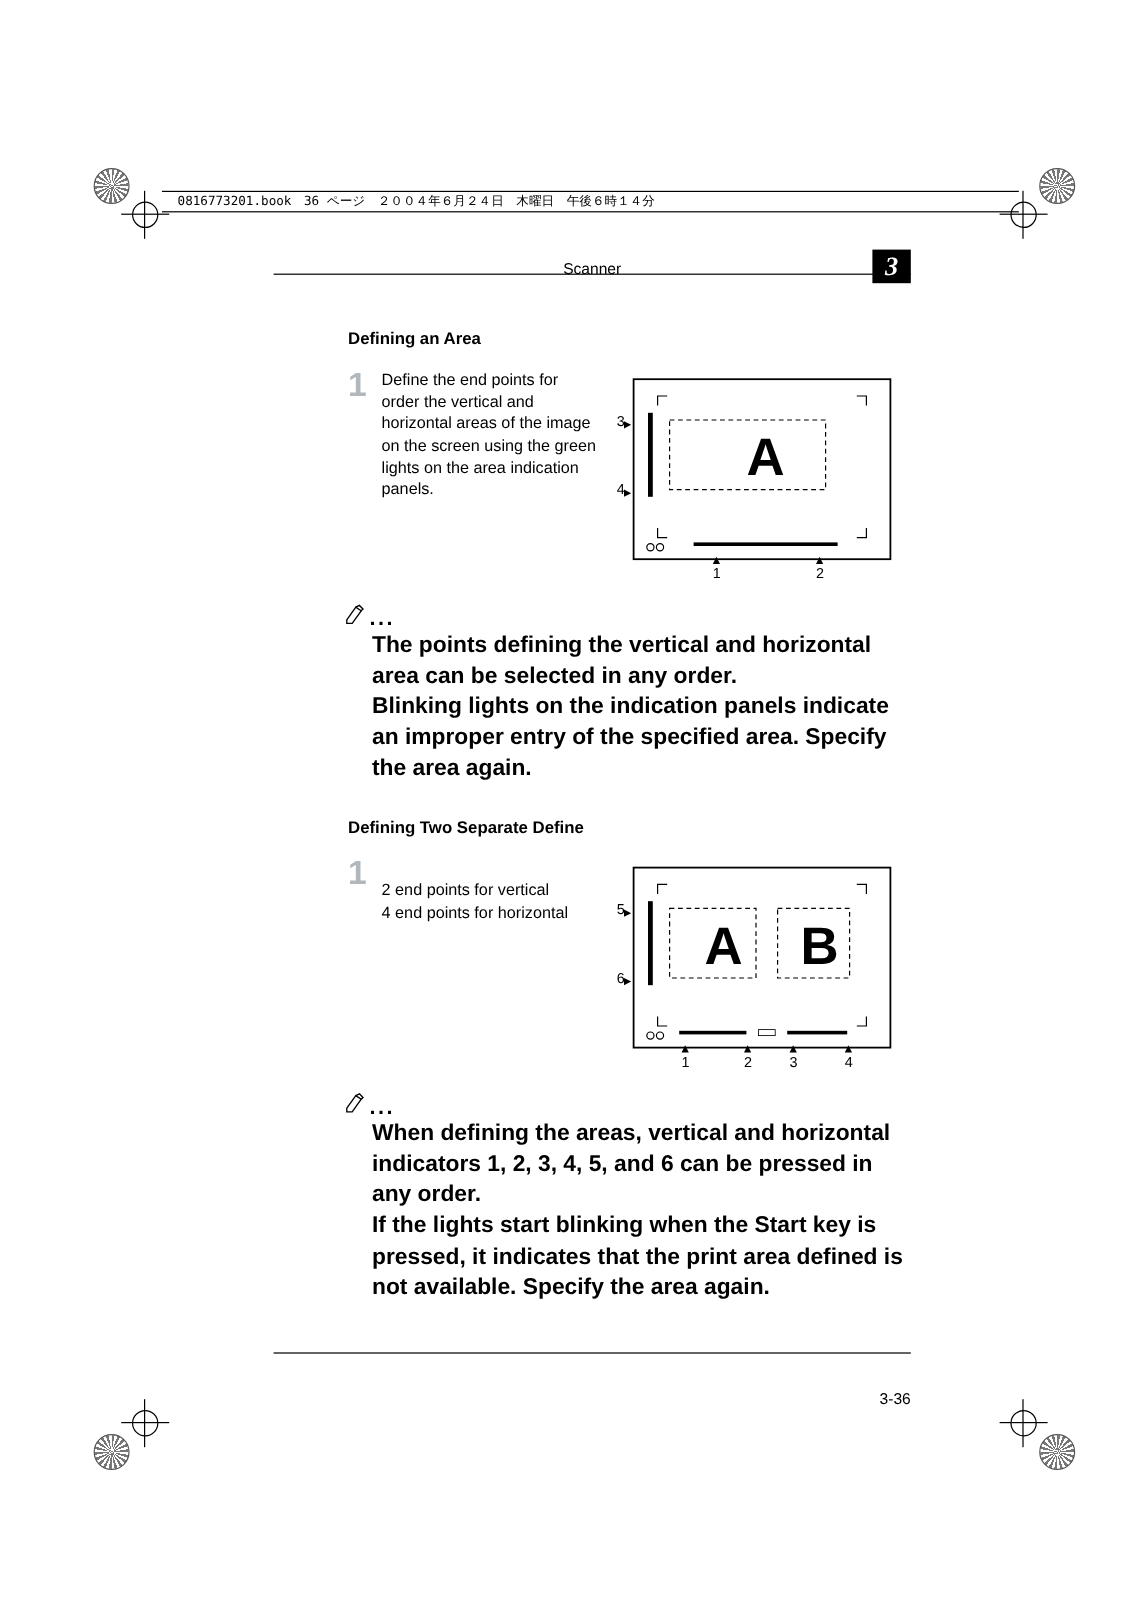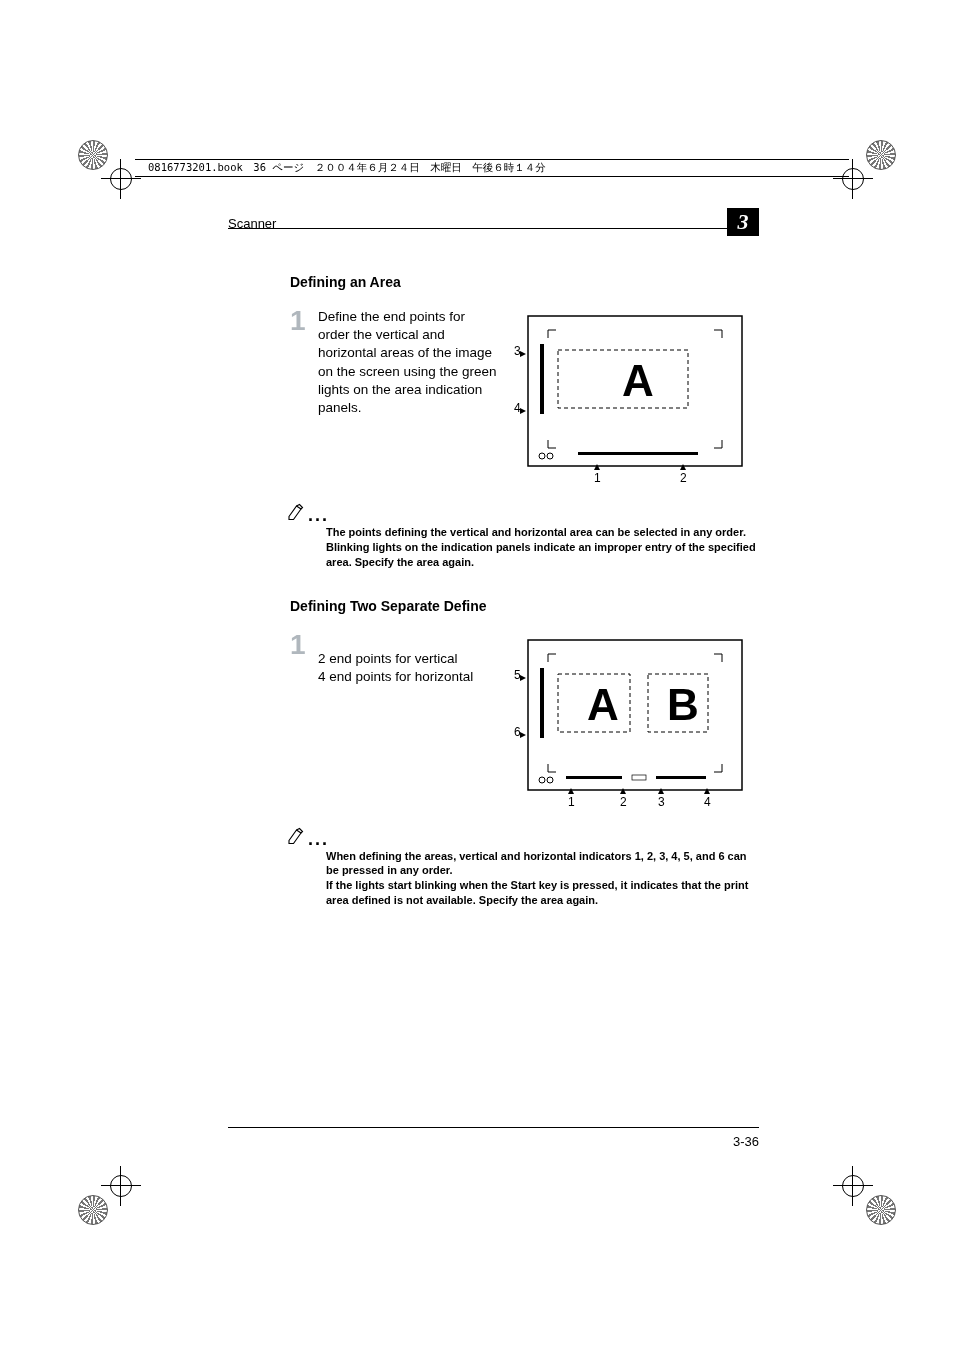--- a/index.html
+++ b/index.html
@@ -64,20 +64,21 @@
   right: 105px;
   height: 1px;
   background: #000;
 }
 
 .content {
   position: absolute;
   left: 228px;
   right: 195px;
   top: 215px;
+  text-align: center;
 }
 .section-title {
   font-size: 13px;
   font-weight: normal;
 }
 .section-bar {
   position: absolute;
   top: 228px;
   left: 228px;
   right: 195px;
@@ -152,37 +153,37 @@
   height: 18px;
 }
 .note-dots {
   font-size: 18px;
   font-weight: bold;
   letter-spacing: 2px;
   line-height: 12px;
 }
 .note-text {
   font-weight: bold;
-  font-size: 11px;
+  font-size: 19px;
   line-height: 1.35;
-  margin-left: 36px;
+  margin-left: 20px;
 }
 
 .footer-line {
   position: absolute;
   left: 228px;
   right: 195px;
   top: 1127px;
   height: 1px;
   background: #000;
 }
 .page-num {
   position: absolute;
   right: 195px;
-  top: 1134px;
+  top: 1158px;
   font-size: 13px;
 }
 
 .side-target-left { position: absolute; left: 98px; }
 .side-target-right { position: absolute; right: 78px; }
 </style>
 </head>
 <body>
 
 <div class="crop-mark" style="top:140px;left:78px">

